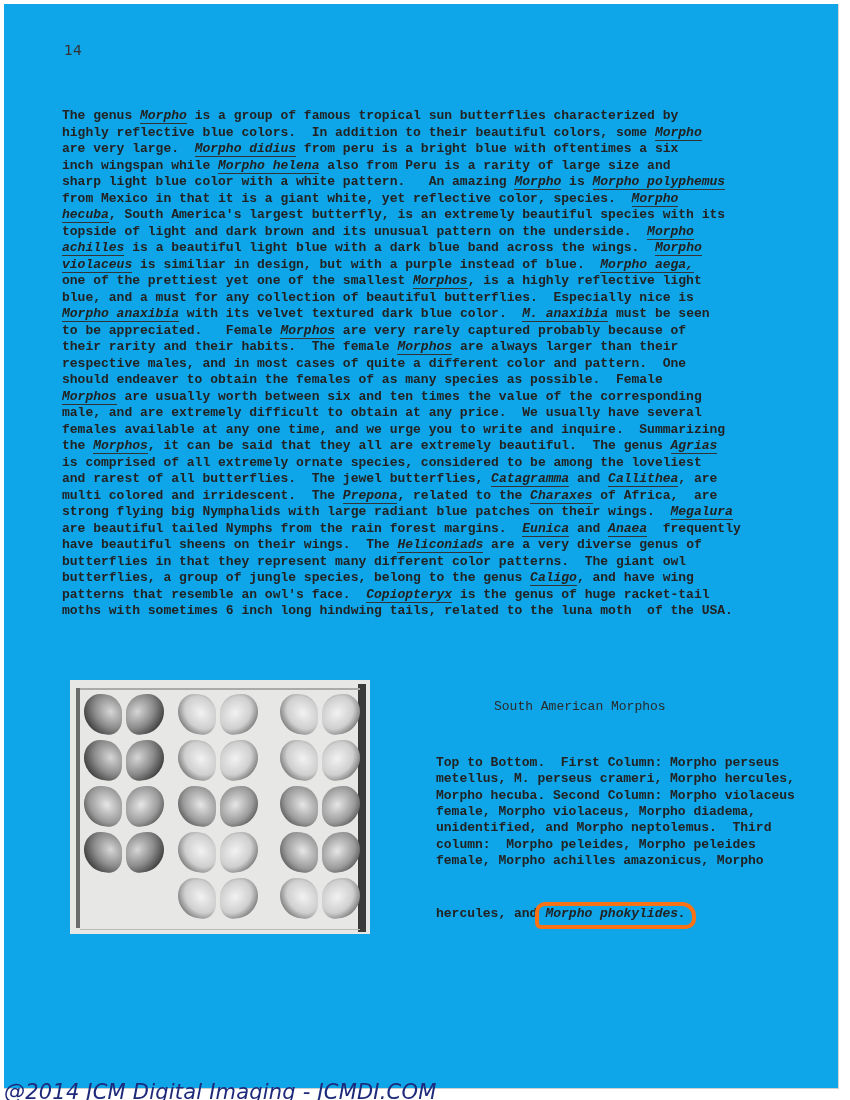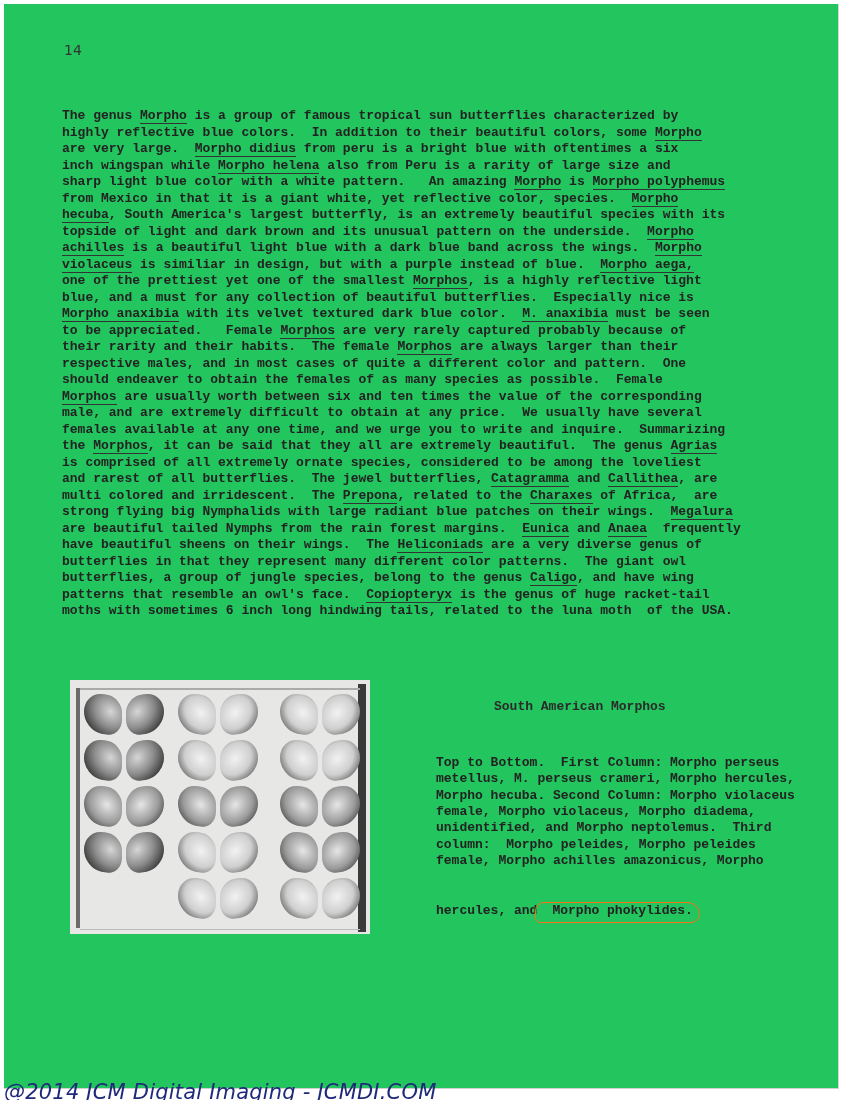--- a/index.html
+++ b/index.html
@@ -14,21 +14,21 @@
       overflow: hidden;
       font-family: "Liberation Mono", "DejaVu Sans Mono", monospace;
       color: #1e1e1e;
     }
     .page {
       position: absolute;
       left: 4px;
       top: 4px;
       width: 834px;
       height: 1084px;
-      background: #22c55e;
+      background: #0ea5e9;
       border-right: 1px solid #d8d8d6;
       border-bottom: 1px solid #cfcfcd;
     }
     .page-number {
       position: absolute;
       left: 60px;
       top: 38px;
       font-family: "DejaVu Sans", sans-serif;
       font-size: 14px;
       color: #333;
@@ -54,20 +54,21 @@
       width: 740px;
       font-size: 13px;
       line-height: 16.5px;
       font-weight: bold;
       white-space: pre;
       color: #222;
     }
     .body-text u {
       text-decoration: none;
       border-bottom: 1.5px solid #333;
+      font-style: italic;
     }
     .photo {
       position: absolute;
       left: 66px;
       top: 676px;
       width: 300px;
       height: 254px;
       background: #e7e7e5;
     }
     .photo .frame-left {
@@ -102,39 +103,40 @@
     .bfly .wl { left: 0; top: 0; transform: skewY(12deg); }
     .bfly .wr { right: 0; top: 0; transform: skewY(-12deg) scaleX(-1); }
     .dark .w { background: radial-gradient(circle at 70% 40%, #d6d6d6 0%, #8c8c8c 45%, #3f3f3f 80%); }
     .light .w { background: radial-gradient(circle at 60% 45%, #f2f2f2 0%, #cfcfcf 50%, #555 92%); }
     .mid .w { background: radial-gradient(circle at 60% 45%, #e6e6e6 0%, #9a9a9a 55%, #444 90%); }
     .caption-title {
       position: absolute;
       left: 490px;
       top: 695px;
       font-size: 13px;
-      font-weight: bold;
+      font-weight: normal;
       color: #2a2a2a;
     }
     .caption {
       position: absolute;
       left: 432px;
       top: 718px;
       font-size: 13px;
       line-height: 16.4px;
       font-weight: bold;
       white-space: pre;
       color: #222;
     }
     .circled {
       display: inline-block;
-      border: 1px solid #f97316;
+      border: 4px solid #f97316;
       border-radius: 10px 14px 10px 6px;
-      padding: 0 6px 2px 16px;
+      padding: 0 6px 2px 6px;
       margin-left: -2px;
+      font-style: italic;
     }
     .watermark {
       position: absolute;
       left: 4px;
       top: 1080px;
       font-family: "DejaVu Sans", sans-serif;
       font-style: italic;
       font-size: 21px;
       color: #1e2a7a;
       letter-spacing: 0.2px;

